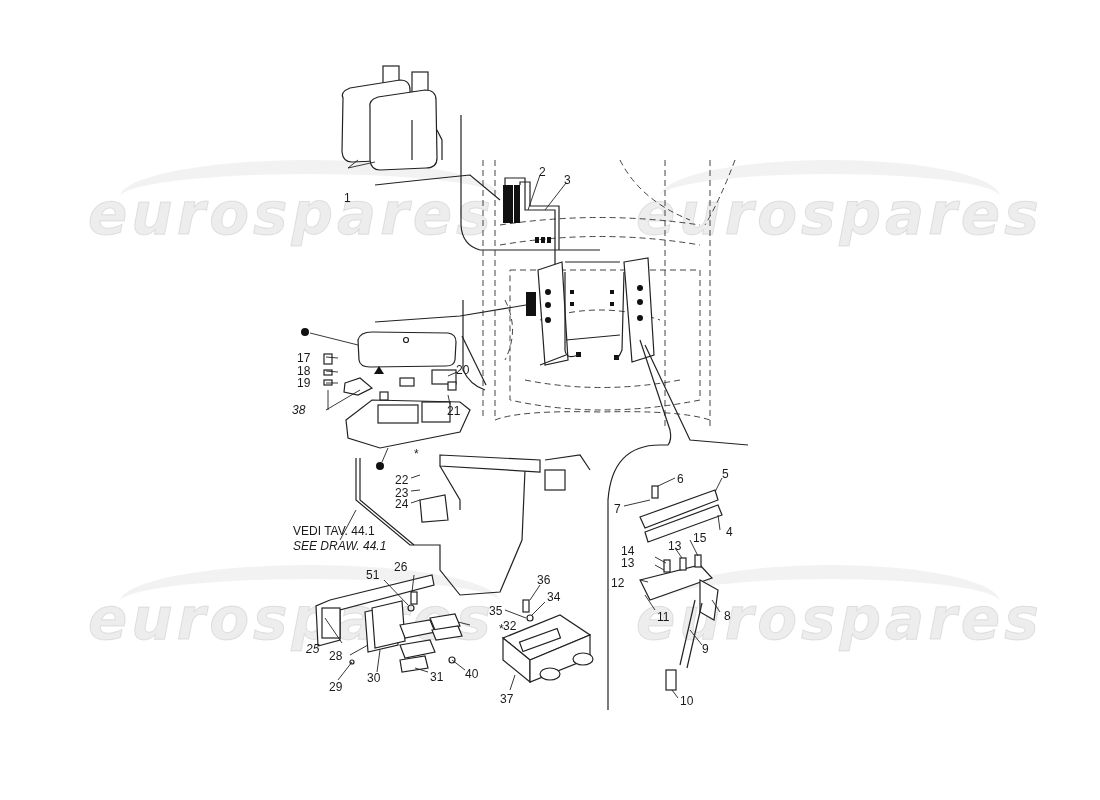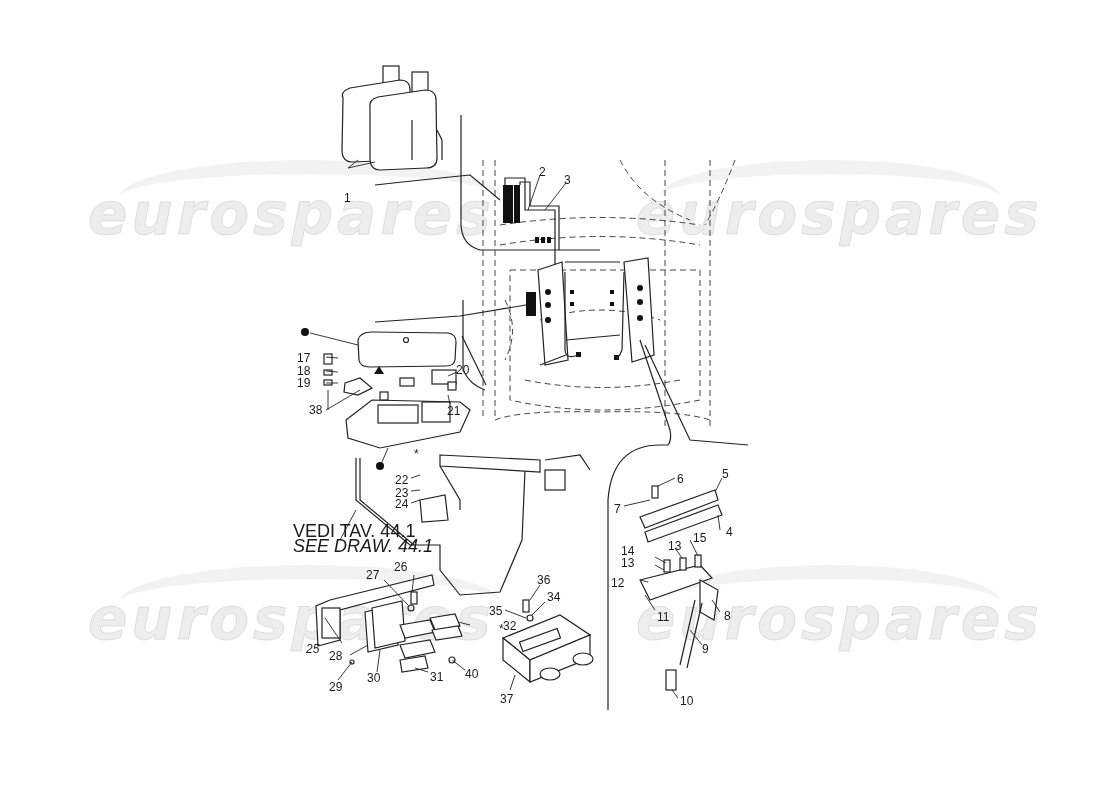--- a/index.html
+++ b/index.html
@@ -3,21 +3,21 @@
 <meta charset="utf-8">
 <style>
   html, body { margin:0; padding:0; background:#ffffff; }
   body { width:1100px; height:800px; position:relative; overflow:hidden;
          font-family:"Liberation Sans", sans-serif; color:#1a1a1a; }
   #canvas { position:absolute; left:0; top:0; width:1100px; height:800px; }
   .callout { position:absolute; font-size:12px; line-height:12px; color:#1a1a1a;
              font-family:"Liberation Sans", sans-serif; white-space:nowrap; }
   .legend { position:absolute; font-size:12px; line-height:15px; color:#1a1a1a; }
   .legend .it { font-style:italic; }
-  .note { position:absolute; font-size:18px; line-height:15px; color:#1a1a1a; }
+  .note { position:absolute; font-size:12px; line-height:15px; color:#1a1a1a; }
   .note .it { font-style:italic; }
   .wm { position:absolute; font-family:"DejaVu Sans", sans-serif; font-style:italic;
         font-weight:bold; font-size:58px; letter-spacing:4px; color:rgba(200,200,200,0.32);
         -webkit-text-stroke:1px rgba(180,180,180,0.35); white-space:nowrap; pointer-events:none; }
   .swoosh { position:absolute; border-radius:50%; border-top:14px solid rgba(210,210,210,0.28);
             pointer-events:none; }
   svg .s { stroke:#222; stroke-width:1.2; fill:none; }
   svg .f { stroke:#222; stroke-width:1.2; fill:#fff; }
   svg .d { stroke:#444; stroke-width:1; fill:none; stroke-dasharray:6 4; }
   svg .k { fill:#111; stroke:none; }
@@ -244,26 +244,26 @@
   <div class="callout" style="left:297px;top:352px;">17</div>
   <div class="callout" style="left:297px;top:365px;">18</div>
   <div class="callout" style="left:297px;top:377px;">19</div>
   <div class="callout" style="left:456px;top:364px;">20</div>
   <div class="callout" style="left:447px;top:405px;">21</div>
   <div class="callout" style="left:395px;top:474px;">22</div>
   <div class="callout" style="left:395px;top:487px;">23</div>
   <div class="callout" style="left:395px;top:498px;">24</div>
   <div class="callout" style="left:306px;top:643px;font-style:italic;">25</div>
   <div class="callout" style="left:394px;top:561px;">26</div>
-  <div class="callout" style="left:366px;top:569px;">27</div>
+  <div class="callout" style="left:366px;top:569px;">51</div>
   <div class="callout" style="left:329px;top:650px;">28</div>
   <div class="callout" style="left:329px;top:681px;">29</div>
   <div class="callout" style="left:367px;top:672px;">30</div>
   <div class="callout" style="left:430px;top:671px;">31</div>
   <div class="callout" style="left:468px;top:620px;padding-left:35px;">32</div>
   <div class="callout" style="left:465px;top:668px;">40</div>
   <div class="callout" style="left:547px;top:591px;">34</div>
   <div class="callout" style="left:489px;top:605px;">35</div>
   <div class="callout" style="left:537px;top:574px;text-align:right;">36</div>
   <div class="callout" style="left:500px;top:693px;">37</div>
-  <div class="callout" style="left:309px;top:404px;">38</div>
+  <div class="callout" style="left:292px;top:404px;font-style:italic;">38</div>
 
 </div>
 
 </body></html>

